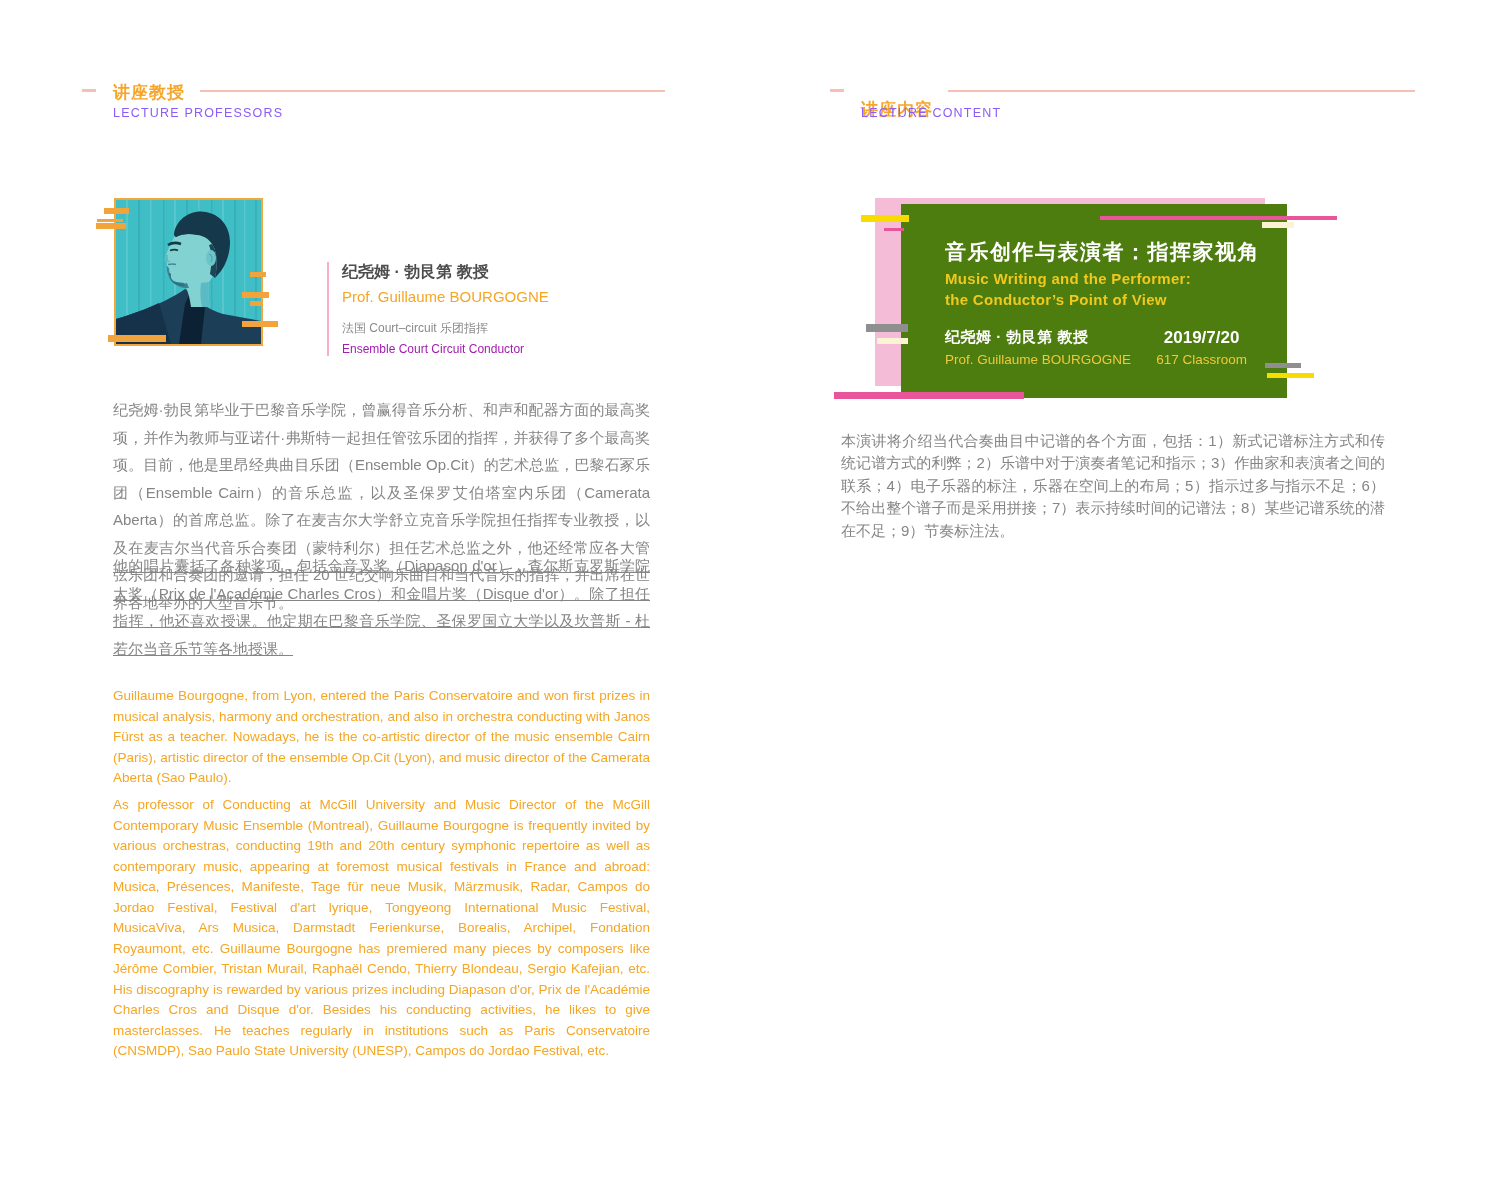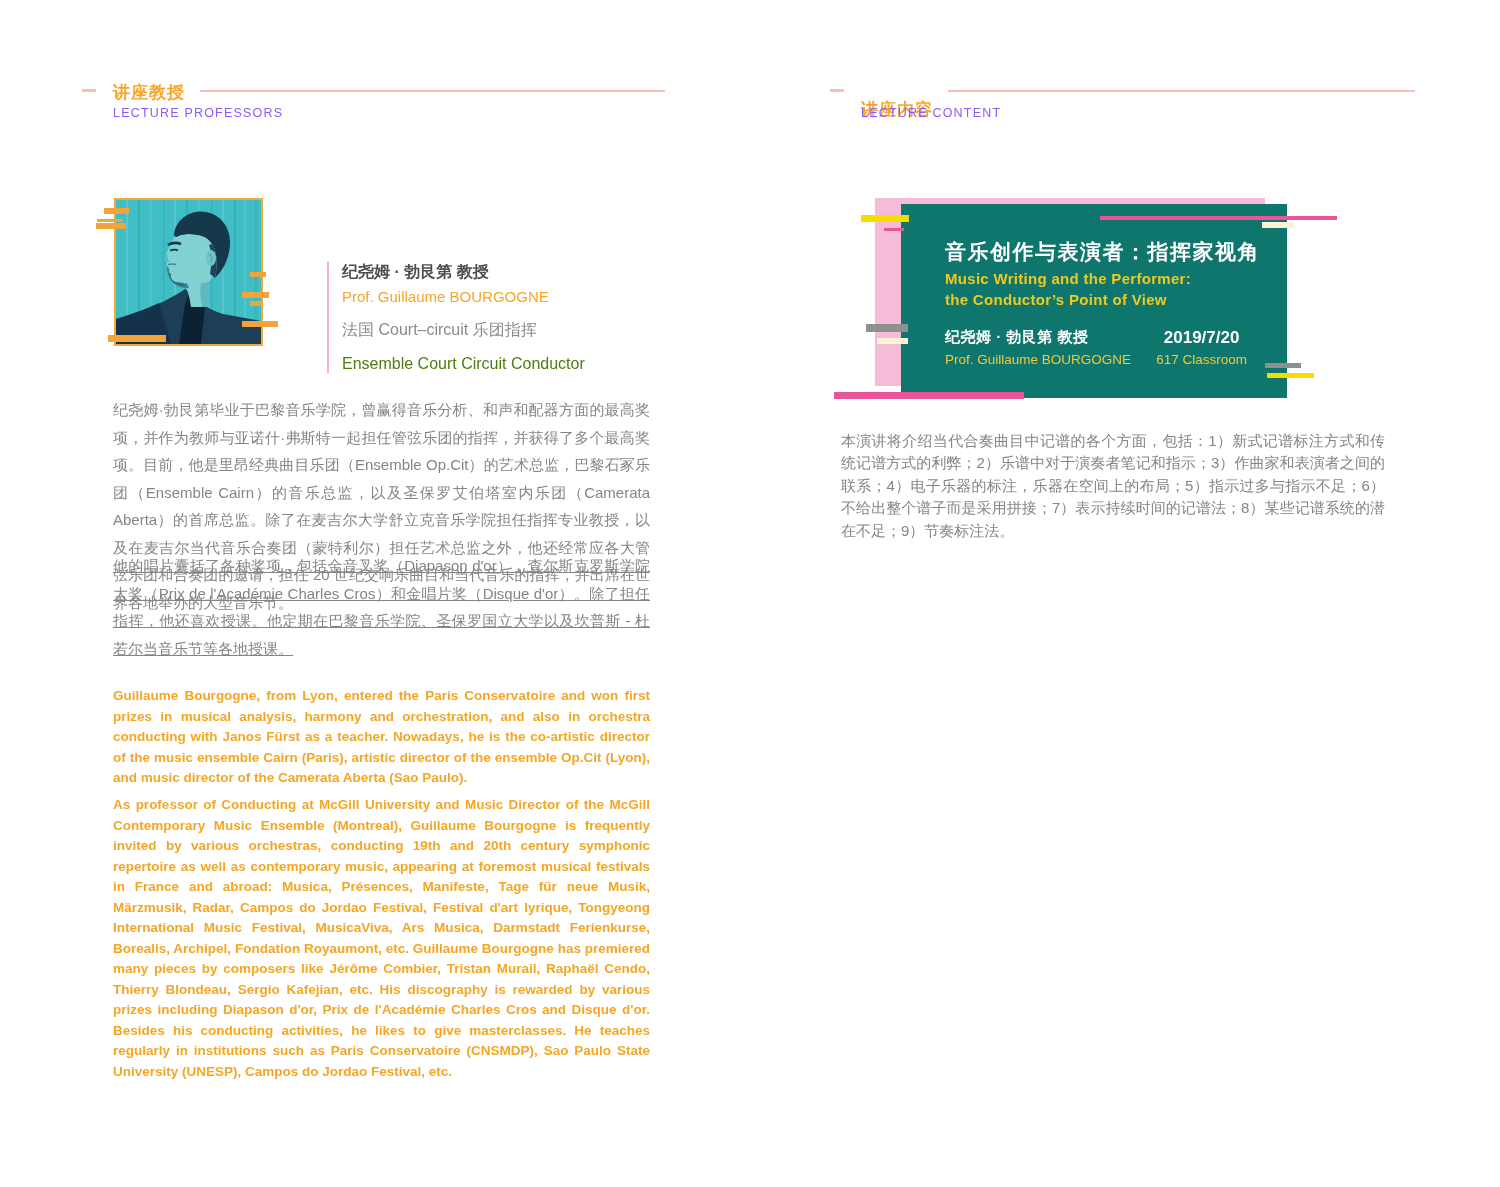--- a/index.html
+++ b/index.html
@@ -21,36 +21,36 @@
   .photo svg{display:block;width:100%;height:100%;}
   .gbar{position:absolute;background:#F2A43C;z-index:5;}
 
   
   .prof-block{
     position:absolute;left:327px;top:262px;padding-left:13px;
     border-left:2px solid #F9AECB;
   }
   .prof-name-zh{font-size:16px;font-weight:bold;color:#4D4D4D;margin-bottom:5px;}
   .prof-name-en{font-size:15px;color:#F5A623;margin-bottom:15px;}
-  .prof-role-zh{font-size:16px;color:#8A8A8A;margin-bottom:14px;}
-  .prof-role-en{font-size:16px;color:#4d7c0f;}
+  .prof-role-zh{font-size:12px;color:#8A8A8A;margin-bottom:5px;}
+  .prof-role-en{font-size:12px;color:#a21caf;}
 
   
   .zh-para{
     position:absolute;left:113px;width:537px;color:#858585;
     font-size:15px;line-height:27.5px;text-align:justify;
   }
   .en-para{
     position:absolute;left:113px;width:537px;color:#F5A623;
-    font-size:13.5px;line-height:20.5px;text-align:justify;font-weight:bold;
+    font-size:13.5px;line-height:20.5px;text-align:justify;
   }
 
   
   .pink-rect{position:absolute;left:875px;top:198px;width:390px;height:188px;background:#F5BCD8;z-index:1;}
-  .orange-card{position:absolute;left:901px;top:204px;width:386px;height:194px;background:#0f766e;z-index:2;}
+  .orange-card{position:absolute;left:901px;top:204px;width:386px;height:194px;background:#4d7c0f;z-index:2;}
   .card-title-zh{position:absolute;left:44px;top:34px;font-size:21px;font-weight:bold;color:#ffffff;letter-spacing:1.5px;}
   .card-sub{position:absolute;left:44px;top:64px;font-size:15px;font-weight:bold;color:#EFC91E;line-height:21px;letter-spacing:0.3px;}
   .card-foot{position:absolute;left:44px;right:40px;top:124px;display:flex;justify-content:space-between;align-items:flex-start;}
   .card-prof-zh{font-size:15px;font-weight:bold;color:#ffffff;margin-bottom:5px;letter-spacing:0.5px;}
   .card-prof-en{font-size:13.5px;color:#EFC93C;}
   .card-when{text-align:center;}
   .card-date{font-size:17px;font-weight:bold;color:#ffffff;margin-bottom:4px;}
   .card-room{font-size:13.5px;color:#EFC93C;}
   .dbar{position:absolute;z-index:4;}
 

